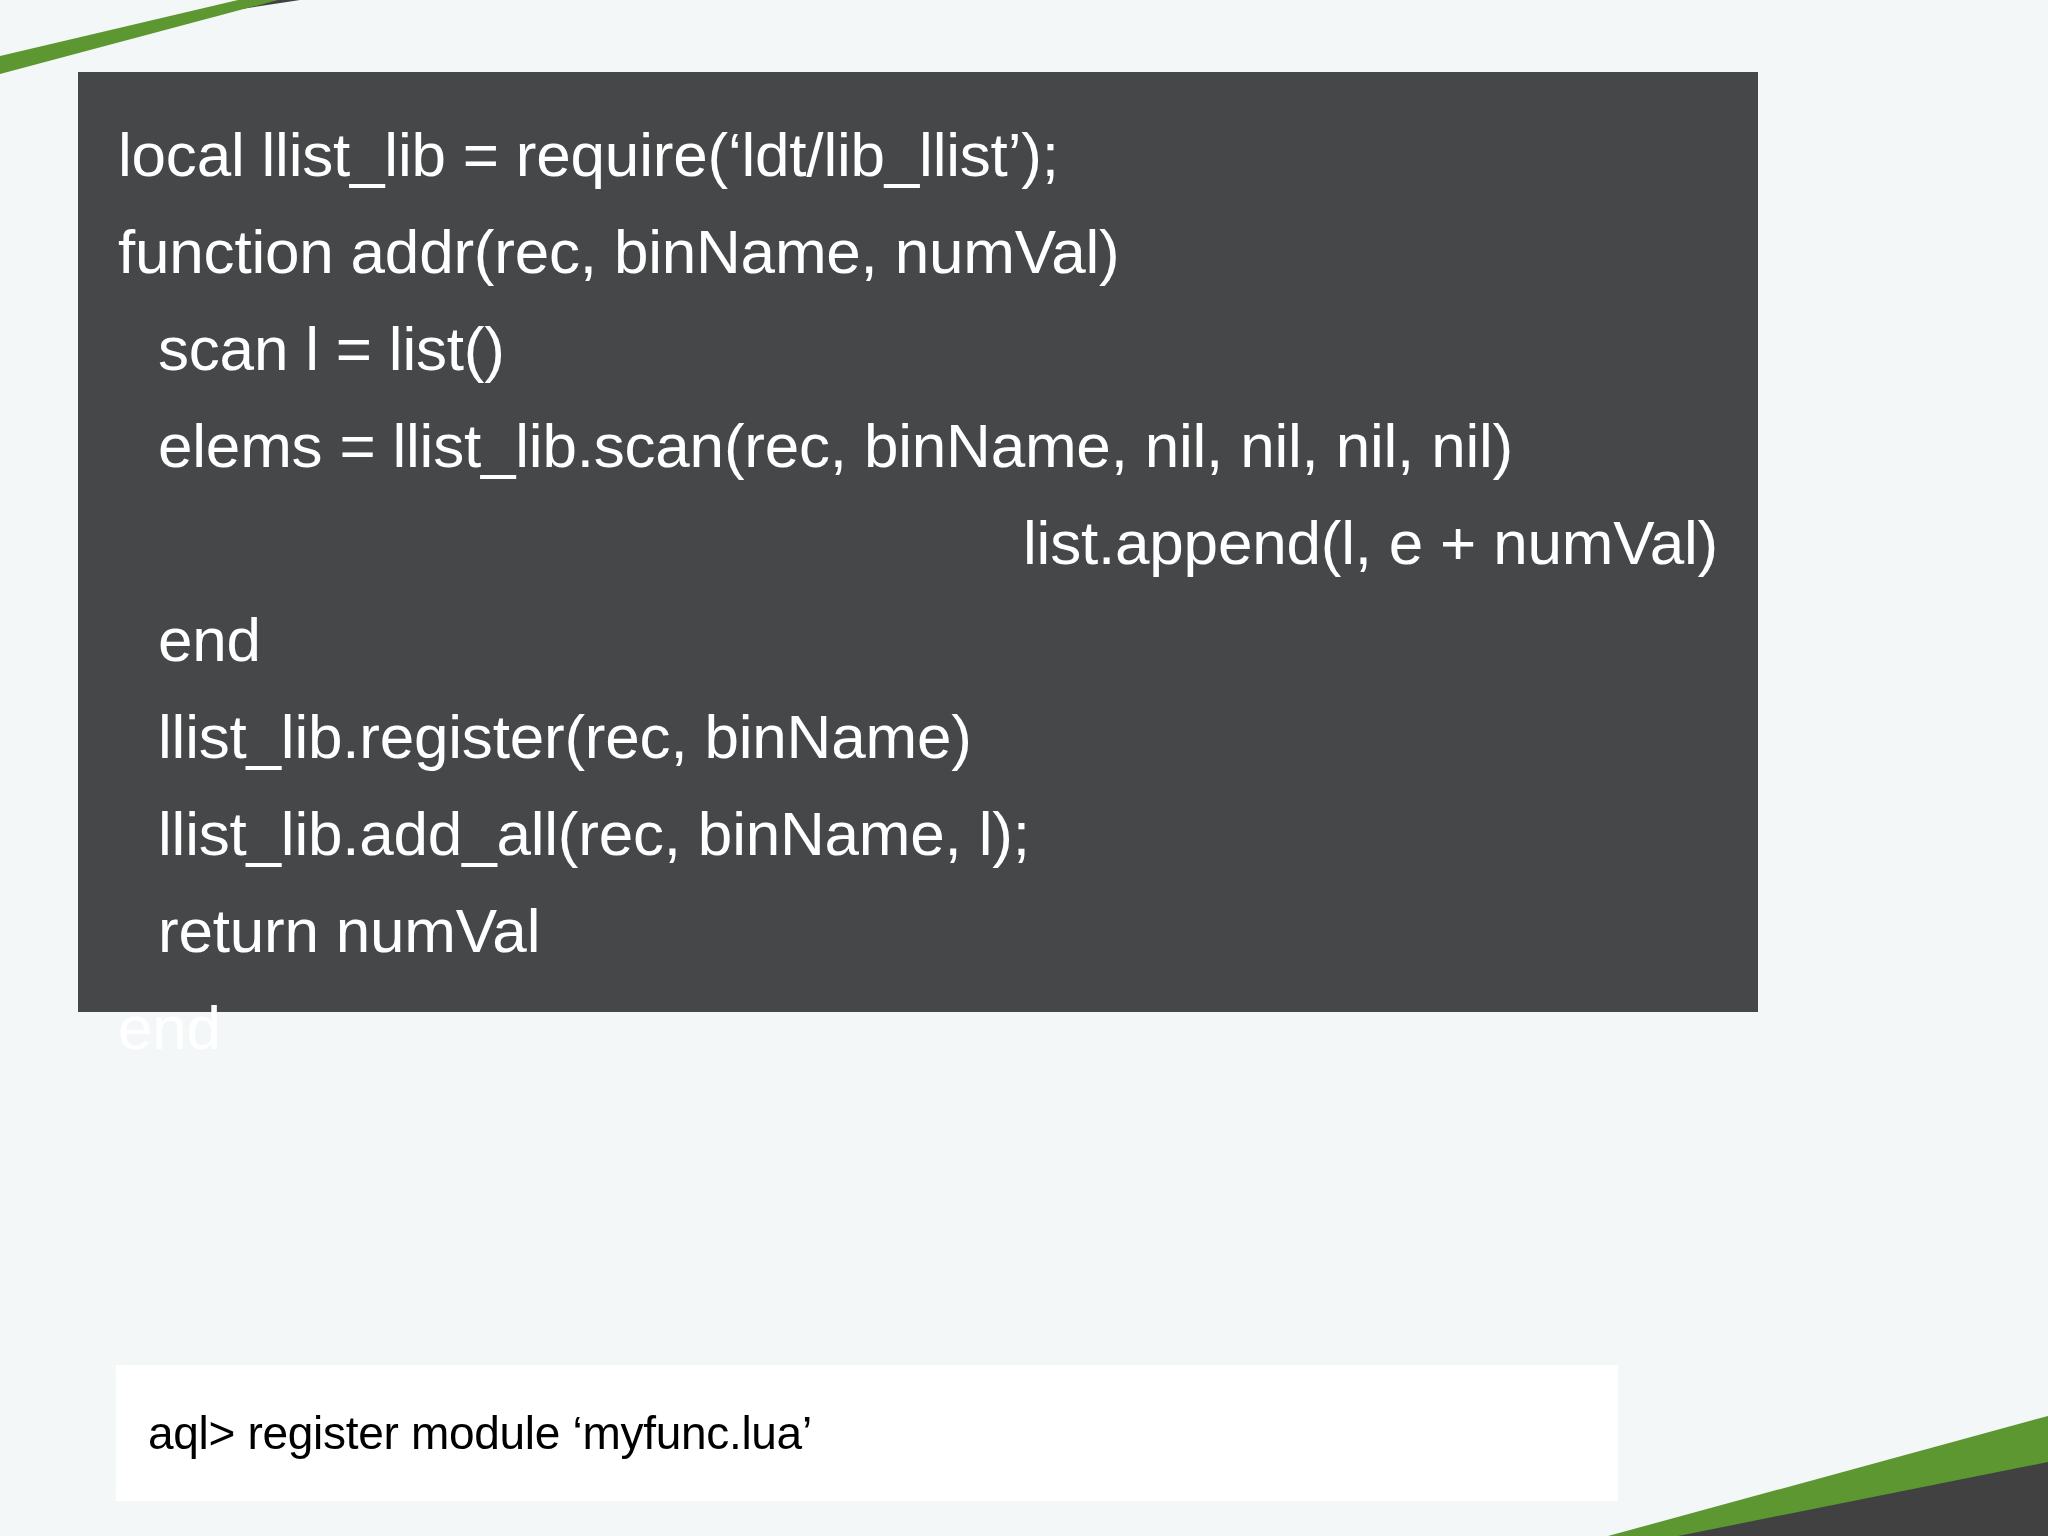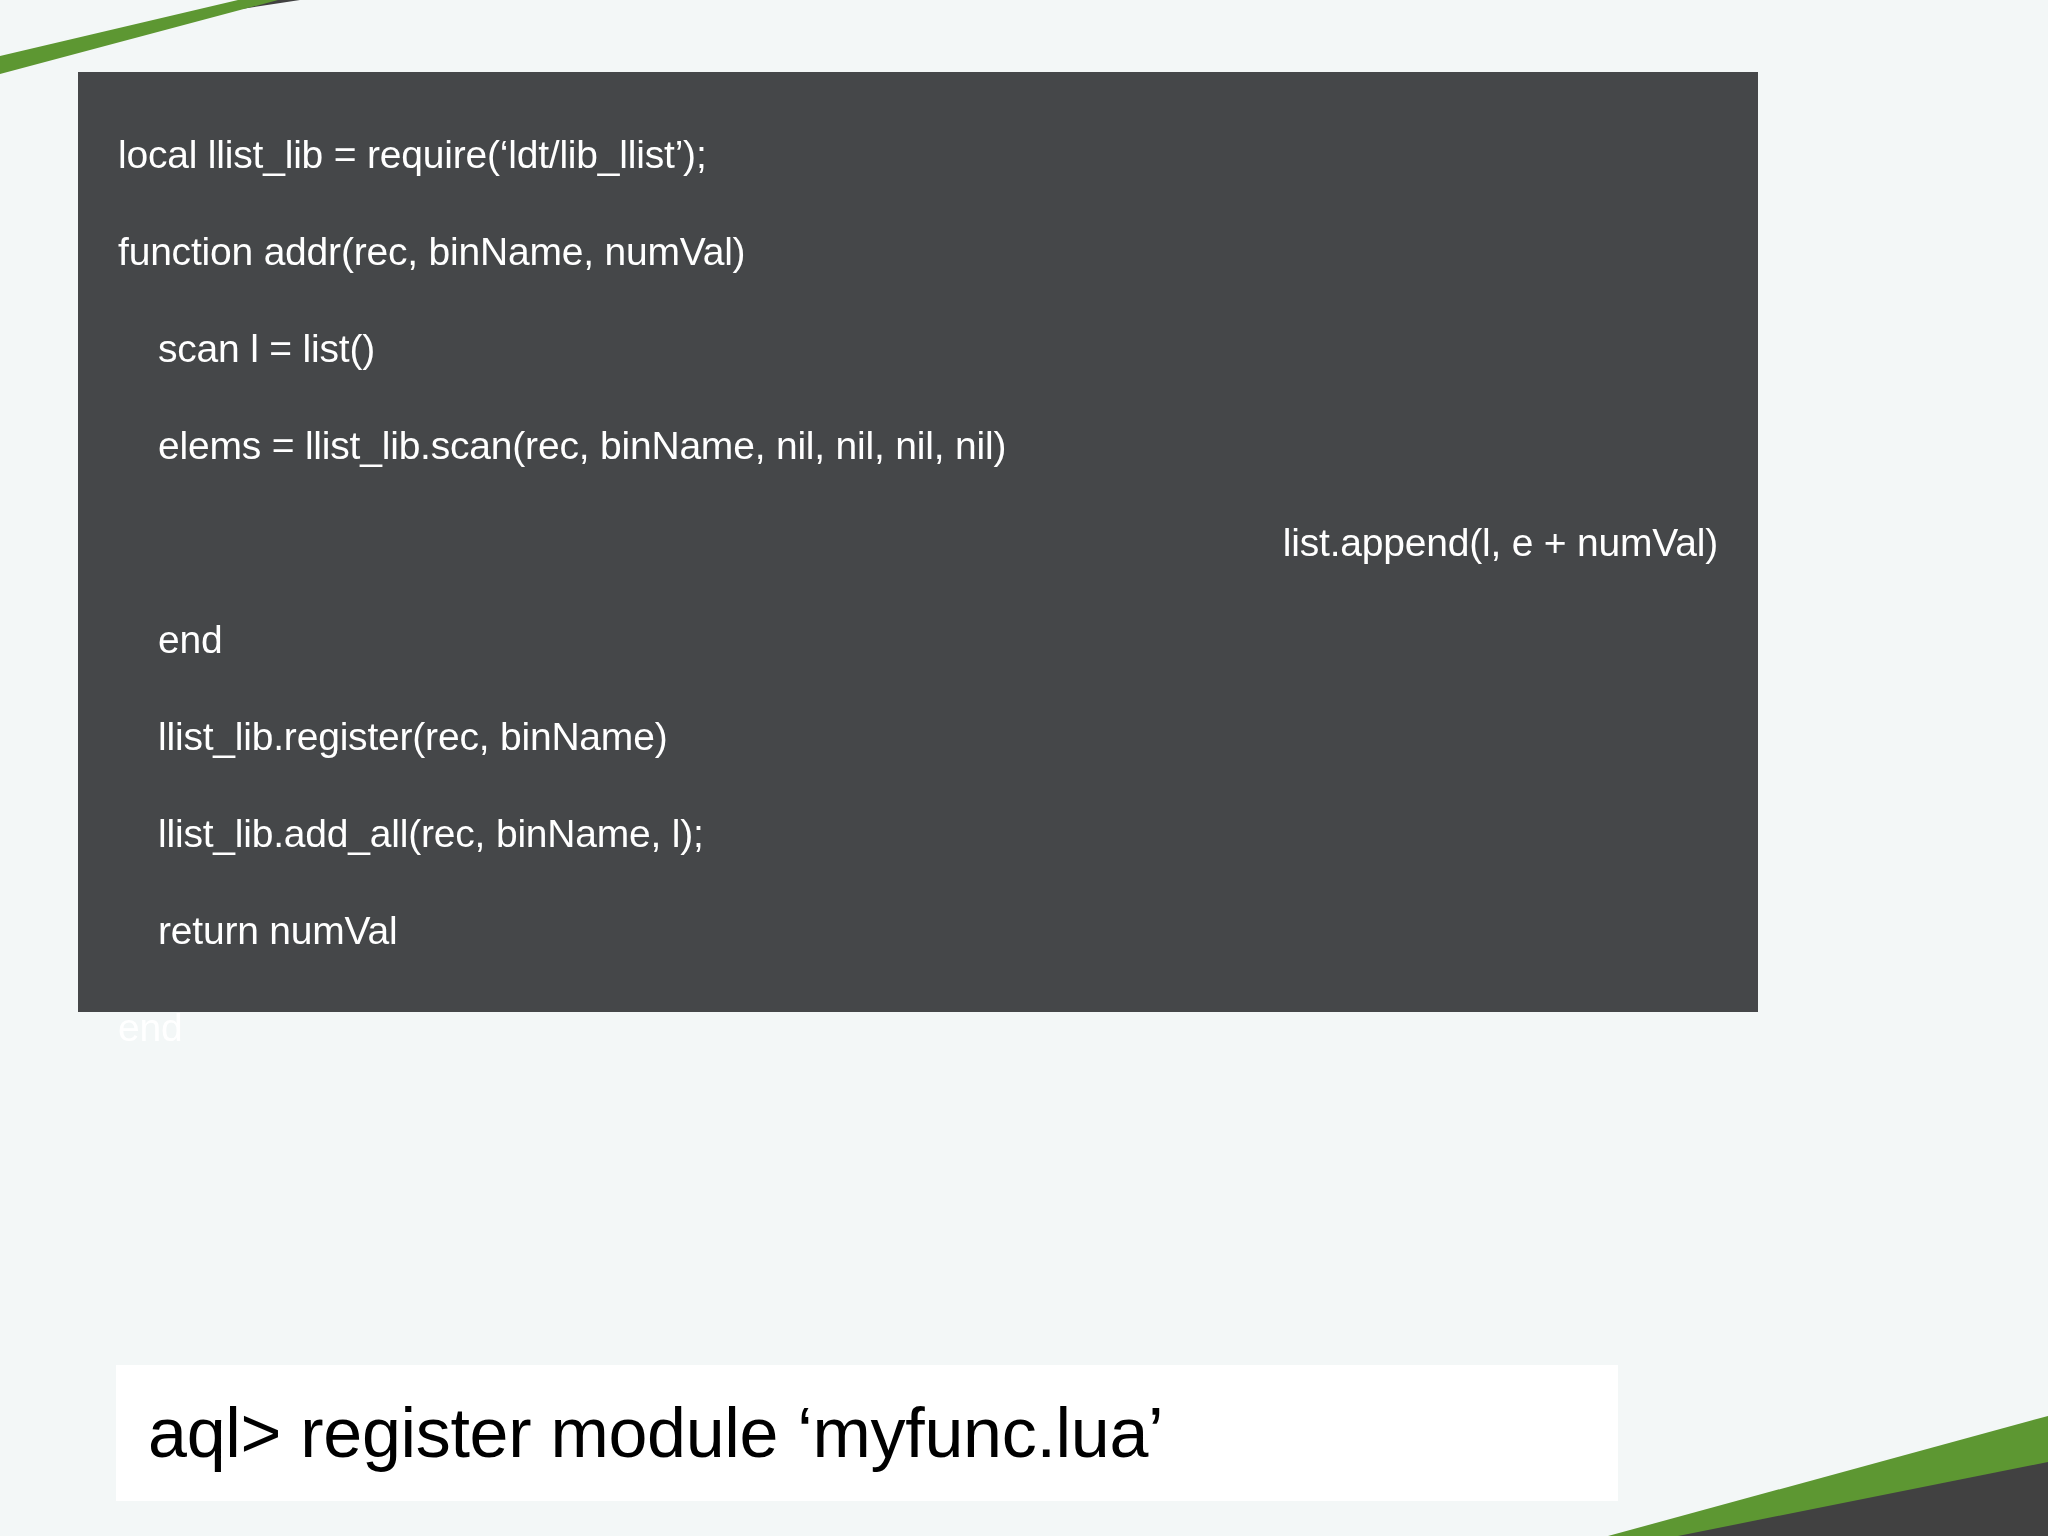--- a/index.html
+++ b/index.html
@@ -73,21 +73,21 @@
     top: 72px;
     width: 1680px;
     height: 940px;
     background: #454749;
     box-sizing: border-box;
     padding: 34px 40px 20px 40px;
   }
   .code-line {
     color: #ffffff;
     font-family: "Liberation Sans", sans-serif;
-    font-size: 39px;
+    font-size: 62px;
     line-height: 97px;
     white-space: pre;
     letter-spacing: -0.2px;
   }
   .code-line.blank {
     line-height: 46px;
   }
   .code-line.indent-1 { padding-left: 40px; }
   .code-line.indent-2 { padding-left: 82px; text-align: right; }
 
@@ -100,21 +100,21 @@
     height: 136px;
     background: #ffffff;
     display: flex;
     align-items: center;
     box-sizing: border-box;
     padding-left: 32px;
   }
   .caption-text {
     color: #000000;
     font-family: "Liberation Sans", sans-serif;
-    font-size: 70px;
+    font-size: 46px;
     line-height: 1;
     white-space: pre;
     letter-spacing: -0.3px;
   }
 </style>
 </head>
 <body>
 
 <div class="slide">
 

